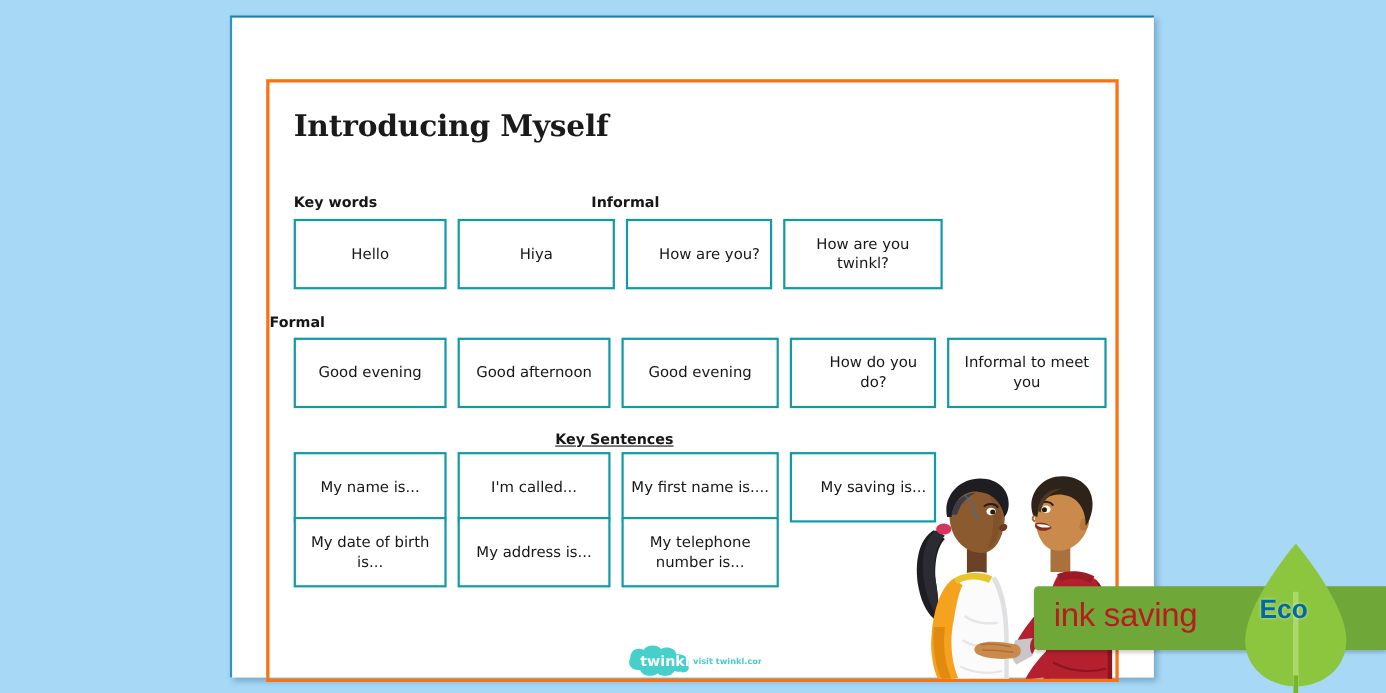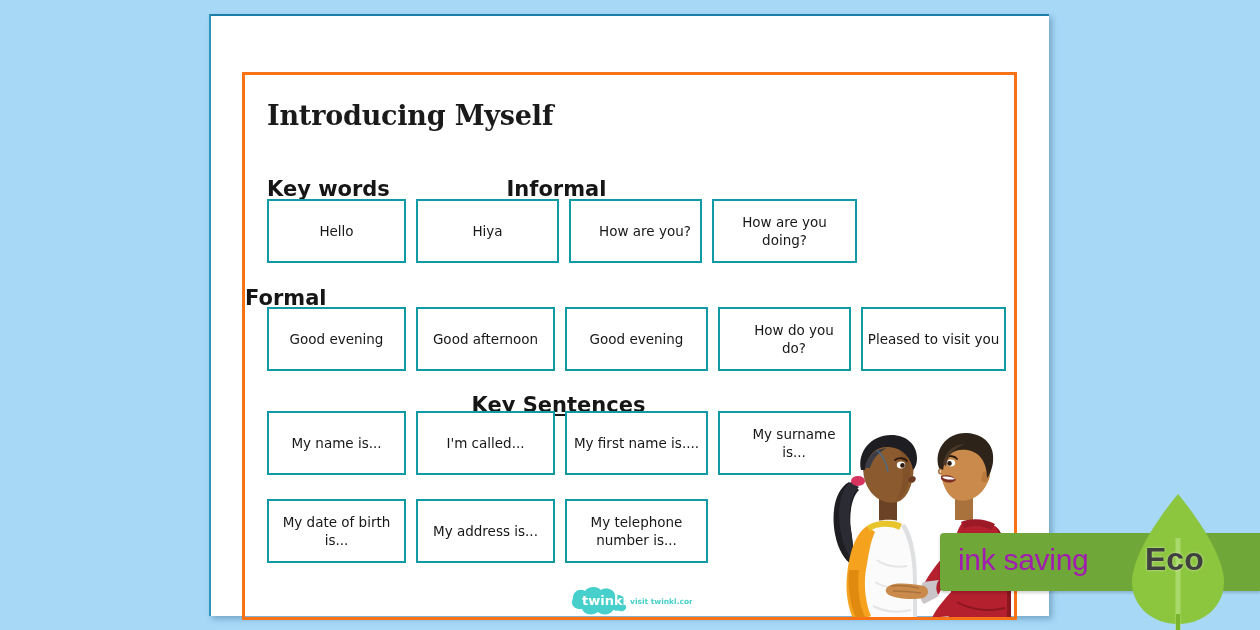--- a/index.html
+++ b/index.html
@@ -58,40 +58,40 @@
     font-size: 27px;
     color: #1a1a1a;
     letter-spacing: -0.2px;
   }
 
   
   .sec-head {
     position: absolute;
     font-family: "DejaVu Sans", sans-serif;
     font-weight: bold;
-    font-size: 21px;
+    font-size: 13px;
     color: #161616;
     white-space: nowrap;
   }
   #head-keywords { left: 22px; top: 102px; }
-  #head-informal { left: 0; top: 102px; width: 775px; text-align: center; padding-right: 152px; box-sizing: border-box; }
+  #head-informal { left: 12px; top: 102px; width: 775px; text-align: center; padding-right: 152px; box-sizing: border-box; }
   #head-formal   { left: 0; top: 211px; width: 775px; padding-right: 152px; box-sizing: border-box; }
   #head-keysent  { left: 0; top: 318px; width: 775px; text-align: center; padding-right: 148px; box-sizing: border-box; text-decoration: underline; }
 
   
   .row {
     position: absolute;
     display: flex;
     gap: 10px;
     left: 22px;
   }
   #row-informal { top: 124px; }
   #row-formal   { top: 232px; }
   #row-sent1    { top: 336px; align-items: center; }
-  #row-sent2    { top: 424px; }
+  #row-sent2    { top: 395px; }
 
   .cell {
     border: 2px solid #0f9aa5;
     background: #ffffff;
     box-sizing: border-box;
     display: flex;
     align-items: center;
     justify-content: center;
     text-align: center;
     font-family: "DejaVu Sans", sans-serif;
@@ -142,38 +142,38 @@
     background: #6fa839;
     border-radius: 4px 0 0 4px;
     box-shadow: 0 2px 3px rgba(0,0,0,0.18);
   }
   #eco-ink-label {
     position: absolute;
     left: 18px;
     top: 10px;
     font-family: "Liberation Sans", sans-serif;
     font-size: 30px;
-    color: #a21caf;
+    color: #b91c1c;
     letter-spacing: -0.3px;
   }
   #eco-leaf-wrap {
     position: absolute;
     left: 188px;
     top: -43px;
     width: 100px;
     height: 145px;
   }
   #eco-label {
     position: absolute;
     left: 205px;
     top: 8px;
     font-family: "Liberation Sans", sans-serif;
     font-weight: bold;
-    font-size: 32px;
-    color: #404040;
+    font-size: 24px;
+    color: #0369a1;
     text-shadow: 0 0 3px rgba(255,255,255,0.55);
   }
 </style>
 </head>
 <body>
 
 <div id="sheet">
   <div id="sheet-edge"></div>
 
   <div id="frame">
@@ -182,36 +182,36 @@
 
     <div class="sec-head" id="head-keywords">Key words</div>
     <div class="sec-head" id="head-informal">Informal</div>
     <div class="sec-head" id="head-formal">Formal</div>
     <div class="sec-head" id="head-keysent">Key Sentences</div>
 
     <div class="row" id="row-informal">
       <div class="cell w1">Hello</div>
       <div class="cell w3">Hiya</div>
       <div class="cell w4">How are you?</div>
-      <div class="cell w5">How are you doing?</div>
+      <div class="cell w5">How are you twinkl?</div>
     </div>
 
     <div class="row" id="row-formal">
       <div class="cell w1">Good evening</div>
       <div class="cell w2">Good afternoon</div>
       <div class="cell w3">Good evening</div>
       <div class="cell w4">How do you do?</div>
-      <div class="cell w5">Pleased to visit you</div>
+      <div class="cell w5">Informal to meet you</div>
     </div>
 
     <div class="row" id="row-sent1">
       <div class="cell w1">My name is...</div>
       <div class="cell w2">I'm called...</div>
       <div class="cell w3">My first name is....</div>
-      <div class="cell w4">My surname is...</div>
+      <div class="cell w4">My saving is...</div>
     </div>
 
     <div class="row" id="row-sent2">
       <div class="cell w1">My date of birth is...</div>
       <div class="cell w2">My address is...</div>
       <div class="cell w3">My telephone number is...</div>
     </div>
 
     <div id="people">
       <svg viewBox="0 0 230 215" width="230" height="215">

